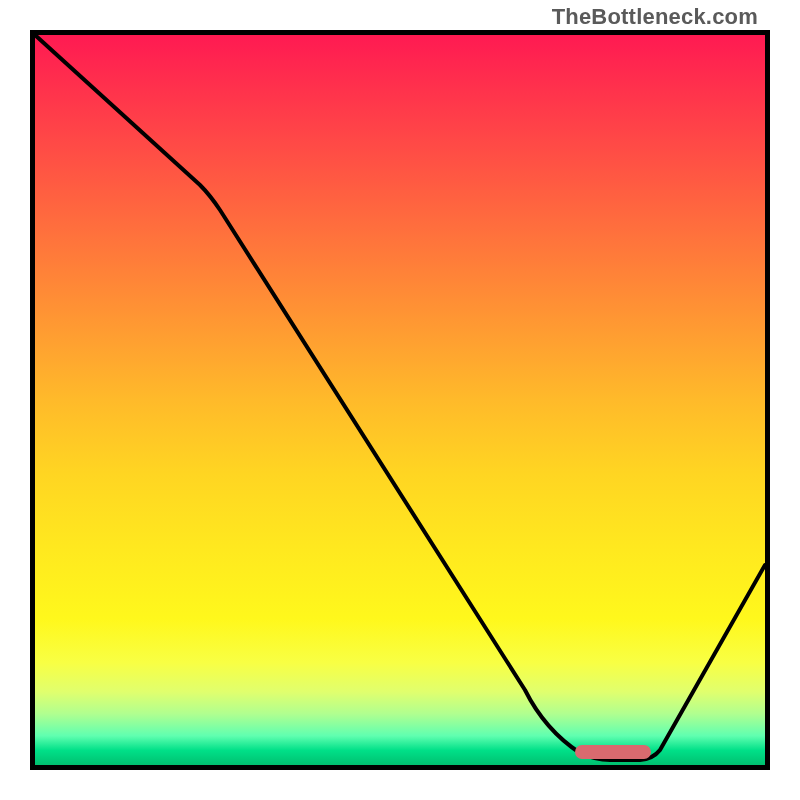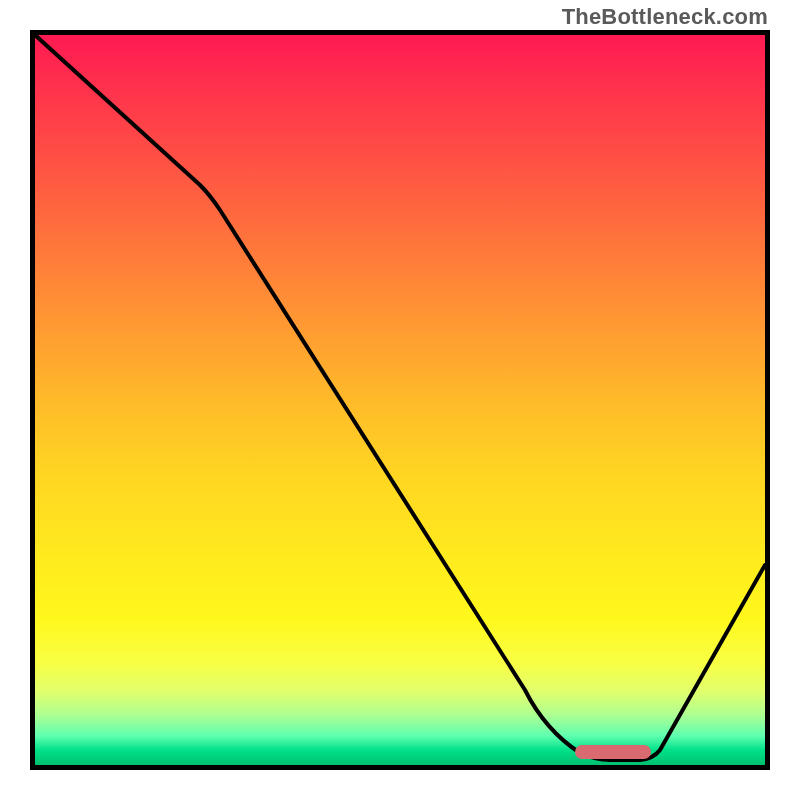--- a/index.html
+++ b/index.html
@@ -30,21 +30,21 @@
       #e0ff6e 90%,
       #b0ff90 93%,
       #60ffb0 96%,
       #00e088 98%,
       #00c070 100%
     );
   }
   .watermark {
     position: absolute;
     top: 4px;
-    right: 32px;
+    right: 42px;
     font-family: Arial, Helvetica, sans-serif;
     font-size: 22px;
     font-weight: 600;
     color: #5a5a5a;
     letter-spacing: 0.2px;
   }
   svg.curve {
     position: absolute;
     left: 0; top: 0;
     width: 100%;

